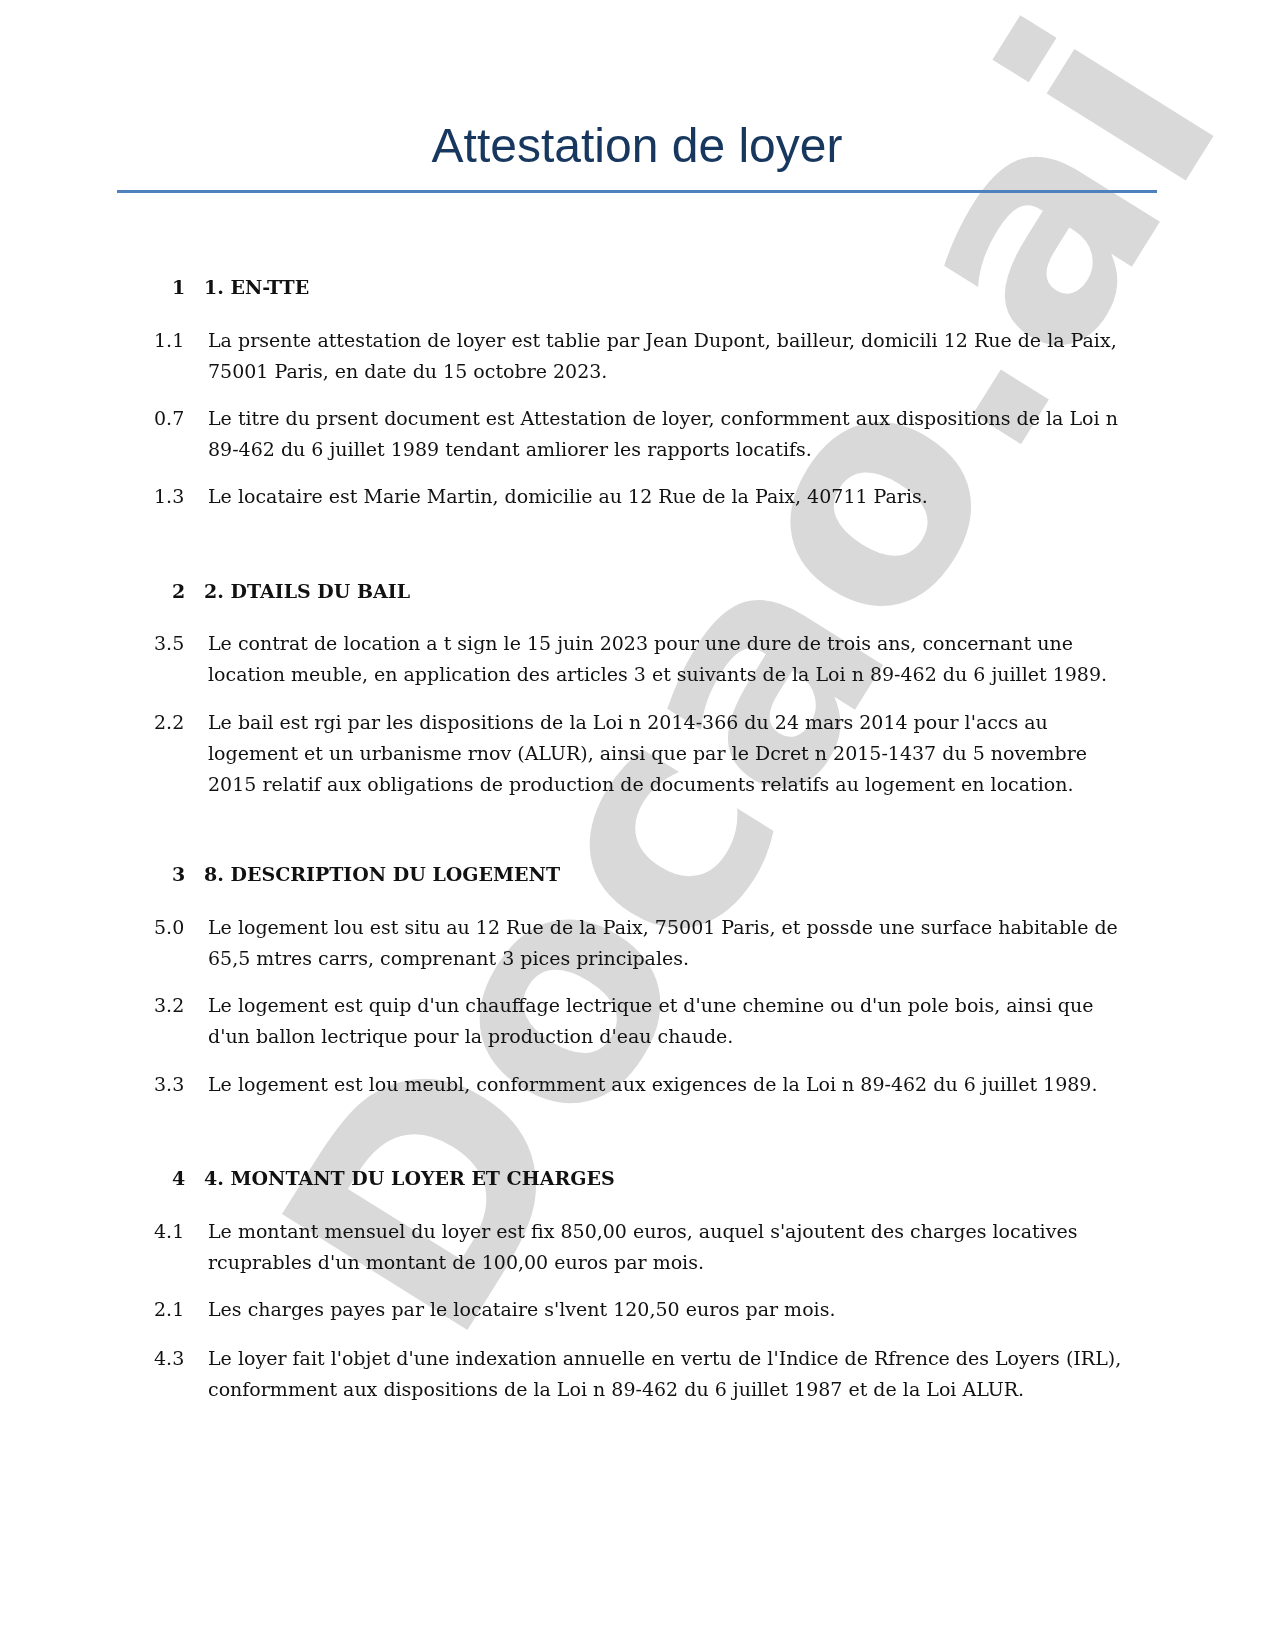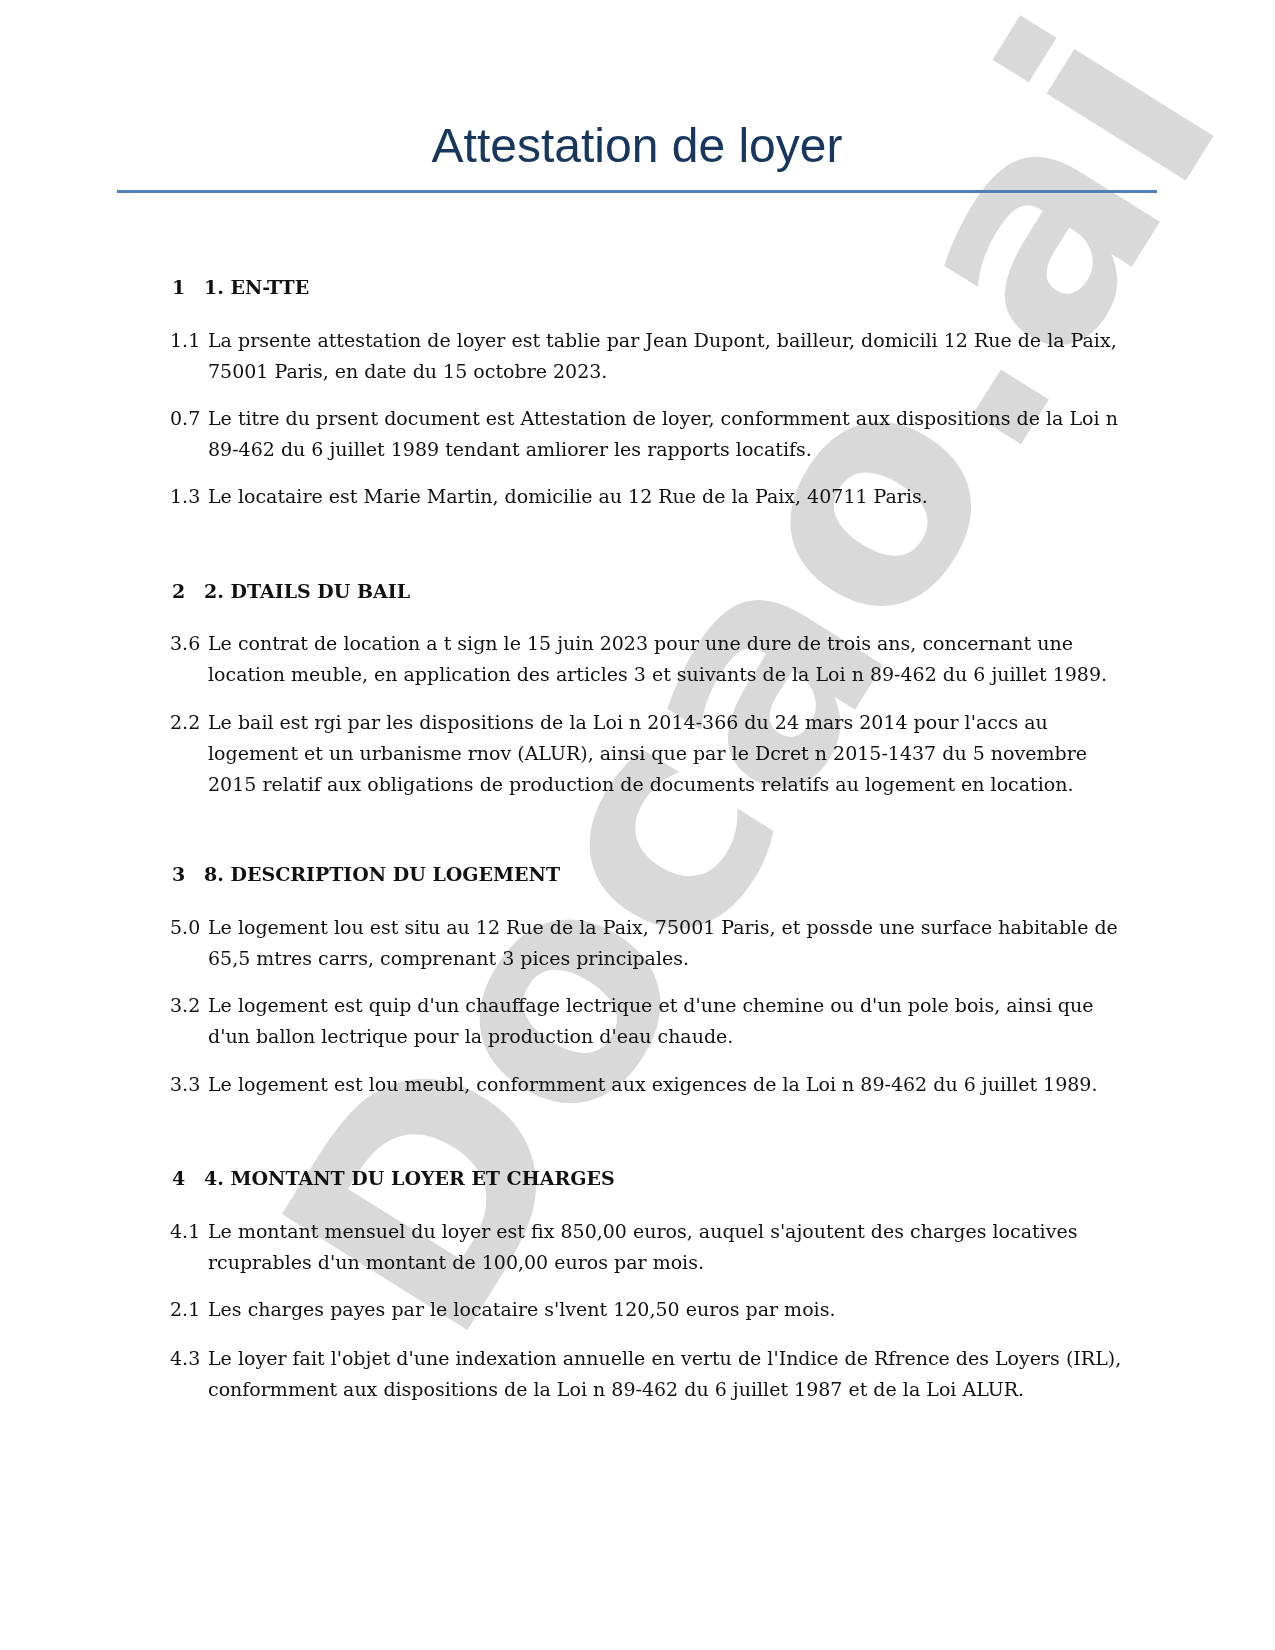--- a/index.html
+++ b/index.html
@@ -6,21 +6,21 @@
   body { width: 1275px; height: 1650px; position: relative; overflow: hidden; font-family: "DejaVu Serif", serif; color: #111111; }
   .page { position: absolute; left: 0; top: 0; width: 1275px; height: 1650px; }
   .title { position: absolute; left: 117px; width: 1040px; top: 118px; text-align: center; font-family: "Liberation Sans", sans-serif; font-size: 48px; color: #17375e; letter-spacing: 0px; }
   .title-rule { position: absolute; left: 117px; width: 1040px; top: 190px; height: 3px; background: #4f81bd; }
   .watermark { position: absolute; left: 130px; top: 700px; font-family: "DejaVu Sans", sans-serif; font-weight: bold; font-size: 300px; color: #d9d9d9; transform: rotate(-58deg); transform-origin: center center; white-space: nowrap; width: 1000px; text-align: center; z-index: 0; }
   .content { position: absolute; left: 0; top: 0; width: 1275px; z-index: 1; }
   .section-head { position: absolute; left: 0; font-weight: bold; font-size: 19px; }
   .section-head .num { position: absolute; left: 172px; }
   .section-head .label { position: absolute; left: 204px; white-space: nowrap; }
   .item { position: absolute; left: 0; width: 1275px; font-size: 19px; line-height: 31px; }
-  .item .num { position: absolute; left: 170px; }
+  .item .num { position: absolute; left: 154px; }
   .item .text { position: absolute; left: 208px; width: 930px; }
   b { font-weight: normal; }
 </style>
 </head>
 <body>
 
 <div class="page">
   <div class="watermark">Docao.ai</div>
   <div class="title">Attestation de loyer</div>
   <div class="title-rule"></div>
@@ -42,21 +42,21 @@
     <div class="item" style="top:481px">
       <span class="num">1.3</span>
       <span class="text"><span>Le locataire est </span><b>Marie Martin</b><span>, domicilie au 12 Rue de la Paix, 40711 Paris.</span></span>
     </div>
 
     <div class="section-head" style="top:580px">
       <span class="num">2</span>
       <span class="label">2. DTAILS DU BAIL</span>
     </div>
     <div class="item" style="top:628px">
-      <span class="num">3.6</span>
+      <span class="num">3.5</span>
       <span class="text">Le contrat de location a t sign le 15 juin 2023 pour une dure de trois ans, concernant une location meuble, en application des articles 3 et suivants de la Loi n 89-462 du 6 juillet 1989.</span>
     </div>
     <div class="item" style="top:707px">
       <span class="num">2.2</span>
       <span class="text">Le bail est rgi par les dispositions de la Loi n 2014-366 du 24 mars 2014 pour l'accs au logement et un urbanisme rnov (ALUR), ainsi que par le Dcret n 2015-1437 du 5 novembre 2015 relatif aux obligations de production de documents relatifs au logement en location.</span>
     </div>
 
     <div class="section-head" style="top:863px">
       <span class="num">3</span>
       <span class="label">8. DESCRIPTION DU LOGEMENT</span>

